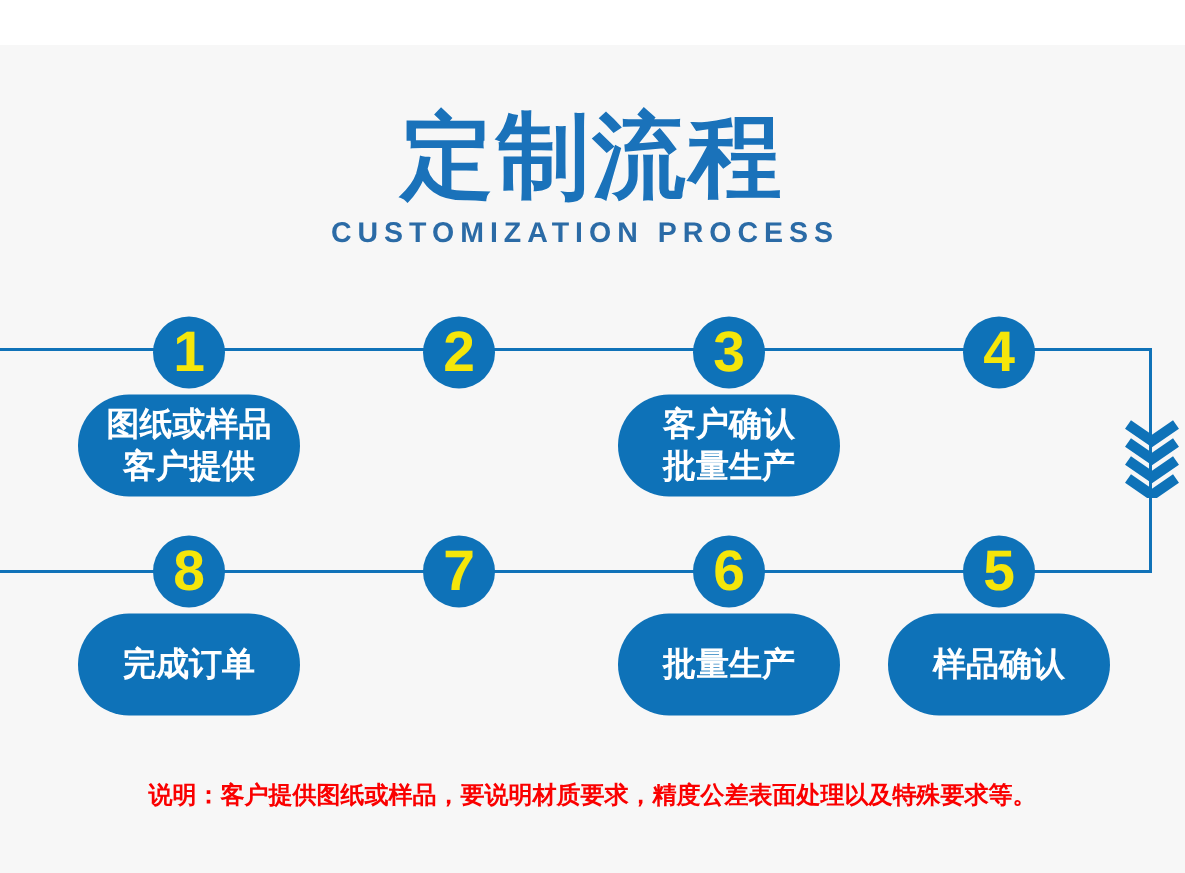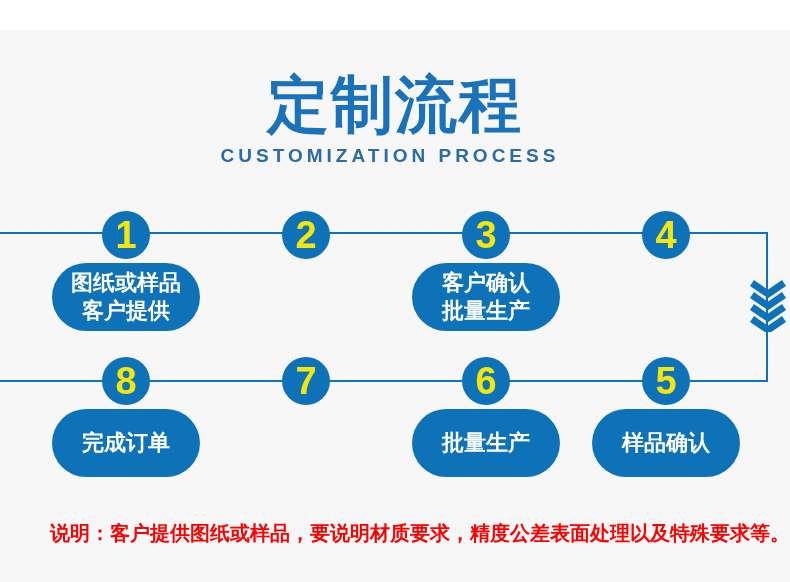--- a/index.html
+++ b/index.html
@@ -32,22 +32,22 @@
     color:#f5e60a;font-size:38px;font-weight:bold;line-height:48px;
   }
   .pill{
     position:absolute;left:0;top:52px;width:148px;height:68px;border-radius:34px;
     background:#0e72b8;display:flex;flex-direction:column;align-items:center;justify-content:center;
   }
   .pill span{
     color:#ffffff;font-size:22px;line-height:28px;font-weight:bold;white-space:nowrap;
   }
   .note{
-    position:absolute;top:520px;left:0;width:790px;text-align:right;
-    color:#fa0000;font-size:20px;font-weight:bold;
+    position:absolute;top:520px;left:0;width:790px;text-align:center;
+    color:#fa0000;font-size:16px;font-weight:bold;
   }
 </style>
 </head>
 <body>
 
 <div class="canvas">
   <div class="top-band"></div>
 
   <div class="title">定制流程</div>
   <div class="subtitle">CUSTOMIZATION PROCESS</div>

